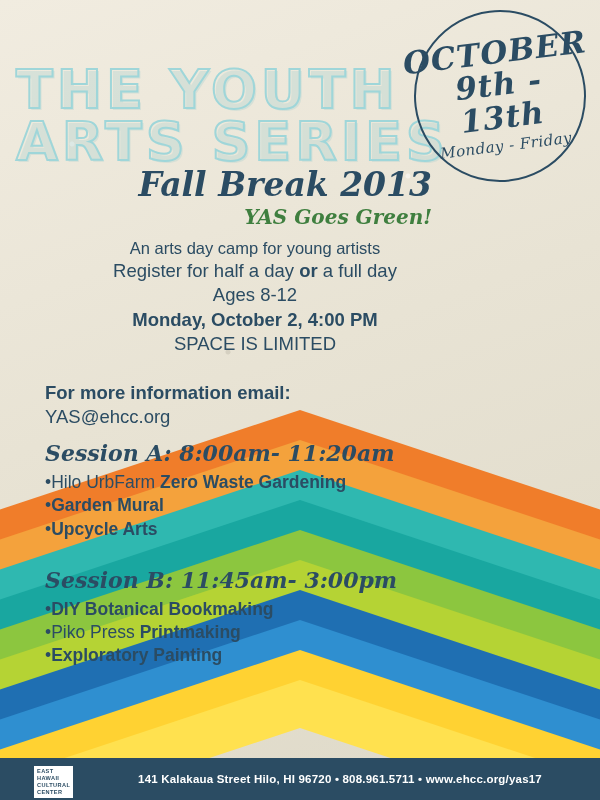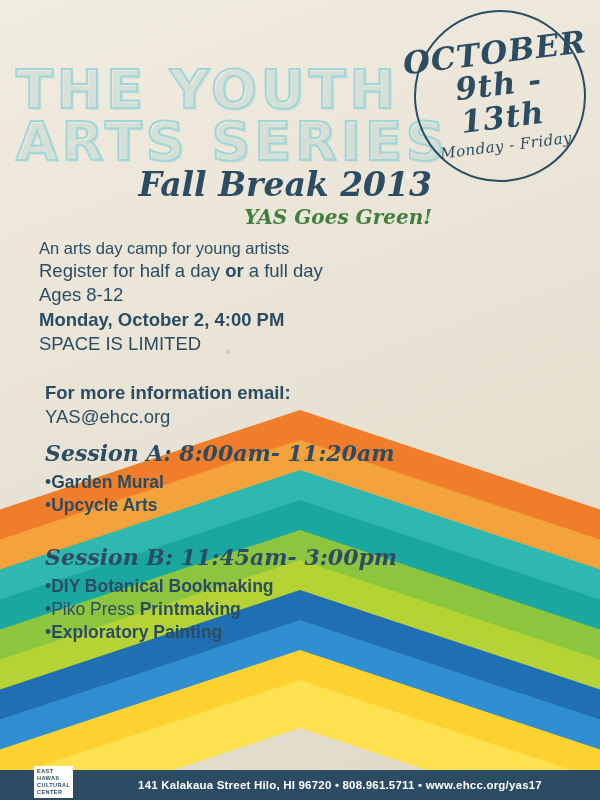--- a/index.html
+++ b/index.html
@@ -117,23 +117,24 @@
     font-family: "DejaVu Serif", serif;
     font-style: italic; font-weight: bold;
     font-size: 20px; margin-top: 2px;
     color: #3f7f3f;
     white-space: nowrap;
   }
 
   
   .body {
     position: absolute;
-    left: 39px; top: 238px;
+    left: 45px; top: 238px;
     width: 420px;
     color: #2b4c63;
+    text-align: center;
   }
   .body .ln { font-size: 16.5px; line-height: 1.30; }
   .body .ln.big { font-size: 18.5px; }
   .body .ln.b { font-weight: bold; }
 
   .contact {
     position: absolute;
     left: 45px; top: 381px;
     color: #2b4c63;
     font-size: 18.5px; line-height: 1.32;
@@ -158,21 +159,21 @@
     line-height: 1.33;
     white-space: nowrap;
   }
   .sess-item .bold { font-weight: bold; }
   .sess-gap { height: 26px; }
 
   
   .footerbar {
     position: absolute;
     left: 0; right: 0; bottom: 0;
-    height: 30px;
+    height: 42px;
     background: #2b4c63;
     display: flex; align-items: center;
   }
   .footer-text {
     flex: 1;
     text-align: center;
     color: #ffffff;
     font-size: 11.5px;
     font-weight: bold;
     letter-spacing: .2px;
@@ -268,20 +269,21 @@
     <div class="ln big">SPACE IS LIMITED</div>
   </div>
 
   <div class="contact">
     <div class="c1">For more information email:</div>
     <div class="c2">YAS@ehcc.org</div>
   </div>
 
   <div class="sessions">
     <div class="sess-head">Session A: 8:00am- 11:20am</div>
+    <div class="sess-item"><span>•Hilo UrbFarm </span><span class="bold">Zero Waste Gardening</span></div>
     <div class="sess-item"><span>•</span><span class="bold">Garden Mural</span></div>
     <div class="sess-item"><span>•</span><span class="bold">Upcycle Arts</span></div>
 
     <div class="sess-gap"></div>
 
     <div class="sess-head">Session B: 11:45am- 3:00pm</div>
     <div class="sess-item"><span>•</span><span class="bold">DIY Botanical Bookmaking</span></div>
     <div class="sess-item"><span>•Piko Press </span><span class="bold">Printmaking</span></div>
     <div class="sess-item"><span>•</span><span class="bold">Exploratory Painting</span></div>
   </div>

